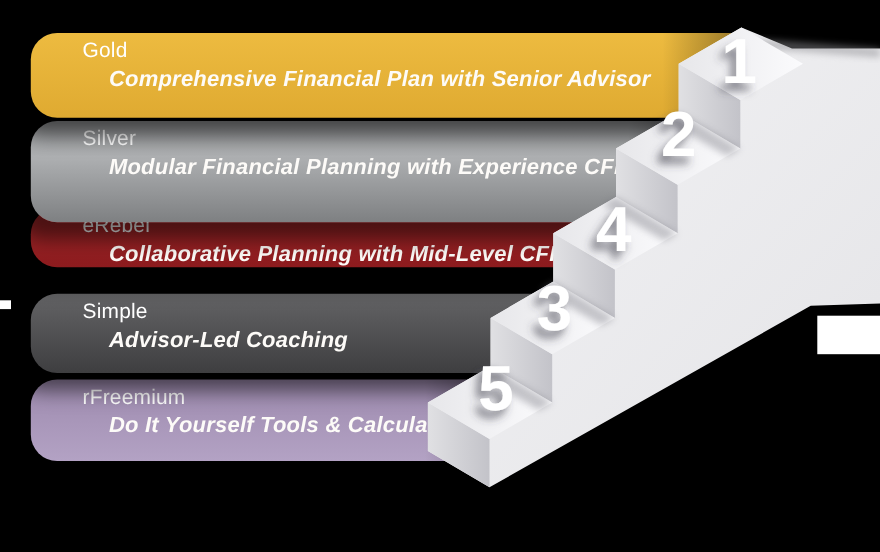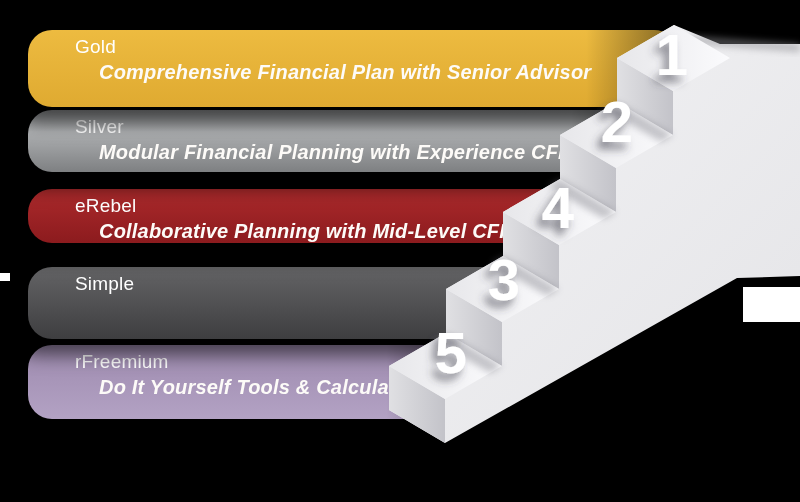--- a/index.html
+++ b/index.html
@@ -9,23 +9,23 @@
   }
   .bar{
     position:absolute;left:28px;border-radius:24px;color:#fff;
     overflow:hidden;
   }
   .bar-shadowcaster{ 
     box-shadow:-14px 16px 18px rgba(0,0,0,0.55);
     overflow:visible;
   }
   .bar-inner{position:absolute;inset:0;border-radius:24px;overflow:hidden;}
-  .bar-gold  {top:30px;height:77px;width:650px;}
+  .bar-gold  {top:30px;height:77px;width:650px;padding-left:16px;}
   .bar-gold .bar-inner{background:linear-gradient(180deg,#EDBB40,#DFAA31);}
-  .bar-silver{top:110px;height:62px;width:635px;}
+  .bar-silver{top:110px;height:92px;width:635px;}
   .bar-silver .bar-inner{background:linear-gradient(180deg,#97999B 0%,#AEB0B2 35%,#7E8082 100%);}
   .bar-red   {top:189px;height:54px;width:610px;}
   .bar-red .bar-inner{background:linear-gradient(180deg,#AC2A2C,#8C1B1E);}
   .bar-gray  {top:267px;height:72px;width:585px;padding-left:33px;}
   .bar-gray .bar-inner{background:linear-gradient(180deg,#646466,#3E3E40);}
   .bar-purple{top:345px;height:74px;width:450px;}
   .bar-purple .bar-inner{background:linear-gradient(180deg,#9D8AAE,#B3A2C4);}
   .bar-label{
     position:absolute;left:47px;top:6px;font-size:19px;font-weight:400;
     color:#FFFFFF;letter-spacing:0.2px;white-space:nowrap;
@@ -56,20 +56,21 @@
     <div class="bar-inner">
       <div class="bar-label">rFreemium</div>
       <div class="bar-desc">Do It Yourself Tools &amp; Calculators</div>
       <div class="bar-endshadow"></div>
     </div>
   </div>
 
   <div class="bar bar-shadowcaster bar-gray">
     <div class="bar-inner">
       <div class="bar-label">Simple</div>
+      <div class="bar-desc">Advisor-Led Coaching</div>
       <div class="bar-endshadow"></div>
     </div>
   </div>
 
   <div class="bar bar-shadowcaster bar-red">
     <div class="bar-inner">
       <div class="bar-label">eRebel</div>
       <div class="bar-desc">Collaborative Planning with Mid-Level CFP Advisor</div>
       <div class="bar-endshadow"></div>
     </div>

